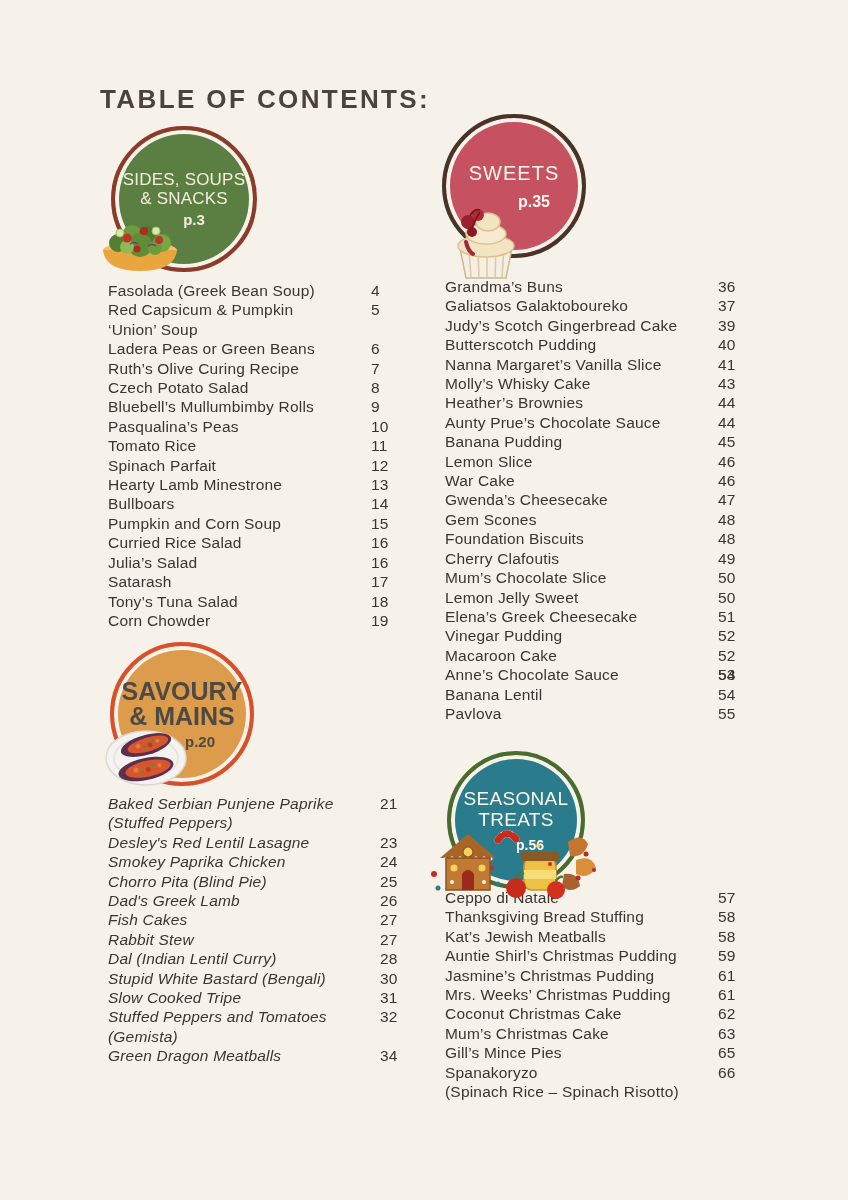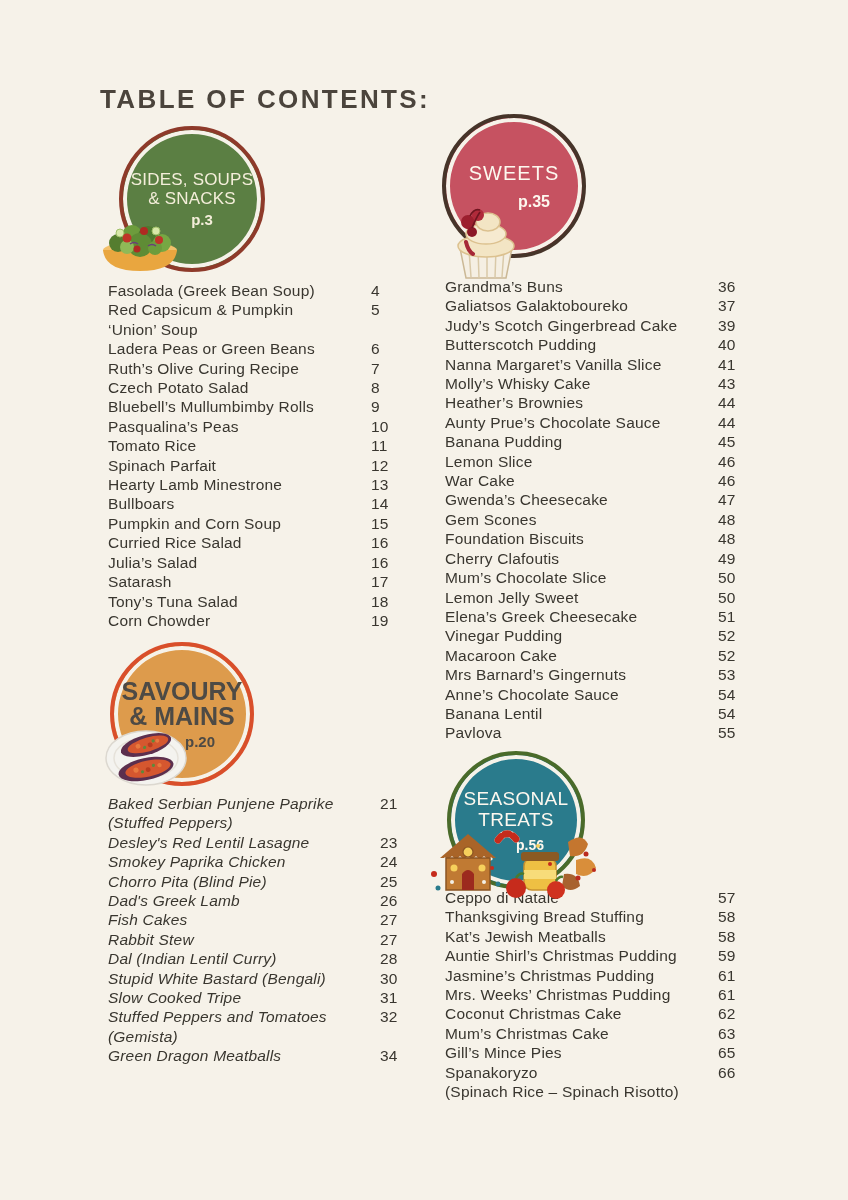--- a/index.html
+++ b/index.html
@@ -15,21 +15,21 @@
     font-size:26px;font-weight:700;letter-spacing:2.4px;
     color:var(--title,#4b443c);
   }
   
   .badge{
     position:absolute;border-radius:50%;box-sizing:border-box;
     display:flex;flex-direction:column;align-items:center;justify-content:center;
     text-align:center;
   }
   .badge-sides{
-    left:119px;top:126px;width:146px;height:146px;
+    left:111px;top:126px;width:146px;height:146px;
     border:4px solid var(--sides_ring,#8e3a2a);
     background:var(--sides_fill,#5b7f43);
     box-shadow:inset 0 0 0 4px var(--background,#f6f2e9);
     color:var(--badge_text,#f4eeda);
   }
   .badge-sides .b1{font-size:17px;line-height:19px;letter-spacing:.2px;}
   .badge-sides .bp{font-size:15px;font-weight:700;margin-top:3px;transform:translateX(10px);}
   .badge-sweets{
     left:442px;top:114px;width:144px;height:144px;
     border:4px solid var(--sweets_ring,#463429);
@@ -311,21 +311,20 @@
       </div>
       <div class="row">
         <span class="name">Vinegar Pudding</span>
         <span class="pg">52</span>
       </div>
       <div class="row">
         <span class="name">Macaroon Cake</span>
         <span class="pg">52</span>
       </div>
       <div class="row">
-        <span class="name">Mrs Barnard’s Gingernuts</span>
         <span class="pg">53</span>
       </div>
       <div class="row">
         <span class="name">Anne’s Chocolate Sauce</span>
         <span class="pg">54</span>
       </div>
       <div class="row">
         <span class="name">Banana Lentil</span>
         <span class="pg">54</span>
       </div>

